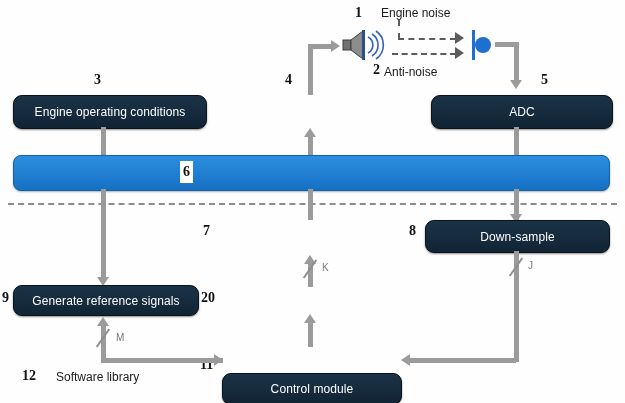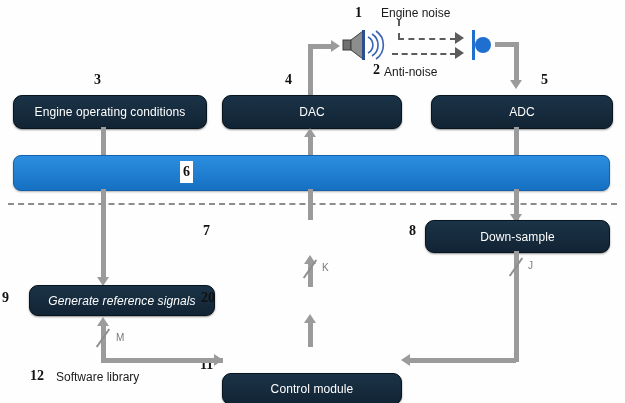--- a/index.html
+++ b/index.html
@@ -152,23 +152,20 @@
   <div class="hline" style="left:495px;top:42px;width:24px;"></div>
   <div class="vline" style="left:514px;top:42px;height:39px;"></div>
   <div class="arrow-down" style="left:510px;top:80px;"></div>
 
   <div class="num" style="left:94px;top:73px;">3</div>
   <div class="box" style="left:13px;top:95px;width:192px;height:32px;">
     <span>Engine operating conditions</span>
   </div>
 
   <div class="num" style="left:285px;top:73px;">4</div>
-  <div class="box" style="left:222px;top:95px;width:178px;height:32px;">
-    <span>DAC</span>
-  </div>
 
   <div class="num" style="left:541px;top:73px;">5</div>
   <div class="box" style="left:431px;top:95px;width:180px;height:32px;">
     <span>ADC</span>
   </div>
 
   <div class="vline" style="left:101px;top:127px;height:28px;"></div>
 
   <div class="vline" style="left:308px;top:136px;height:19px;"></div>
   <div class="arrow-up" style="left:304px;top:128px;"></div>
@@ -201,37 +198,37 @@
   <div class="slash" style="left:309px;top:258px;"></div>
   <div class="lbl-sm" style="left:322px;top:263px;">K</div>
 
   <div class="vline" style="left:514px;top:251px;height:111px;"></div>
   <div class="hline" style="left:410px;top:358px;width:106px;"></div>
   <div class="arrow-left" style="left:401px;top:354px;"></div>
   <div class="slash" style="left:515px;top:256px;"></div>
   <div class="lbl-sm" style="left:528px;top:261px;">J</div>
 
   <div class="num" style="left:2px;top:291px;">9</div>
-  <div class="box" style="left:29px;top:285px;width:184px;height:29px;font-style:italic;">
+  <div class="box" style="left:13px;top:285px;width:184px;height:29px;">
     <span>Generate reference signals</span>
   </div>
 
   <div class="num" style="left:201px;top:291px;">20</div>
 
   <div class="vline" style="left:308px;top:322px;height:25px;"></div>
   <div class="arrow-up" style="left:304px;top:314px;"></div>
 
   <div class="num" style="left:200px;top:330px;margin-top:28px;">11</div>
   <div class="box" style="left:222px;top:345px;width:178px;height:30px;margin-top:28px;">
     <span>Control module</span>
   </div>
 
   <div class="hline" style="left:101px;top:358px;width:122px;"></div>
   <div class="arrow-right" style="left:214px;top:354px;"></div>
   <div class="vline" style="left:101px;top:325px;height:36px;"></div>
   <div class="arrow-up" style="left:97px;top:317px;"></div>
   <div class="slash" style="left:102px;top:327px;"></div>
   <div class="lbl-sm" style="left:116px;top:333px;">M</div>
 
-  <div class="num" style="left:30px;top:369px;">12</div>
+  <div class="num" style="left:22px;top:369px;">12</div>
   <div class="lbl" style="left:56px;top:371px;">Software library</div>
 
 </div>
 
 </body></html>

